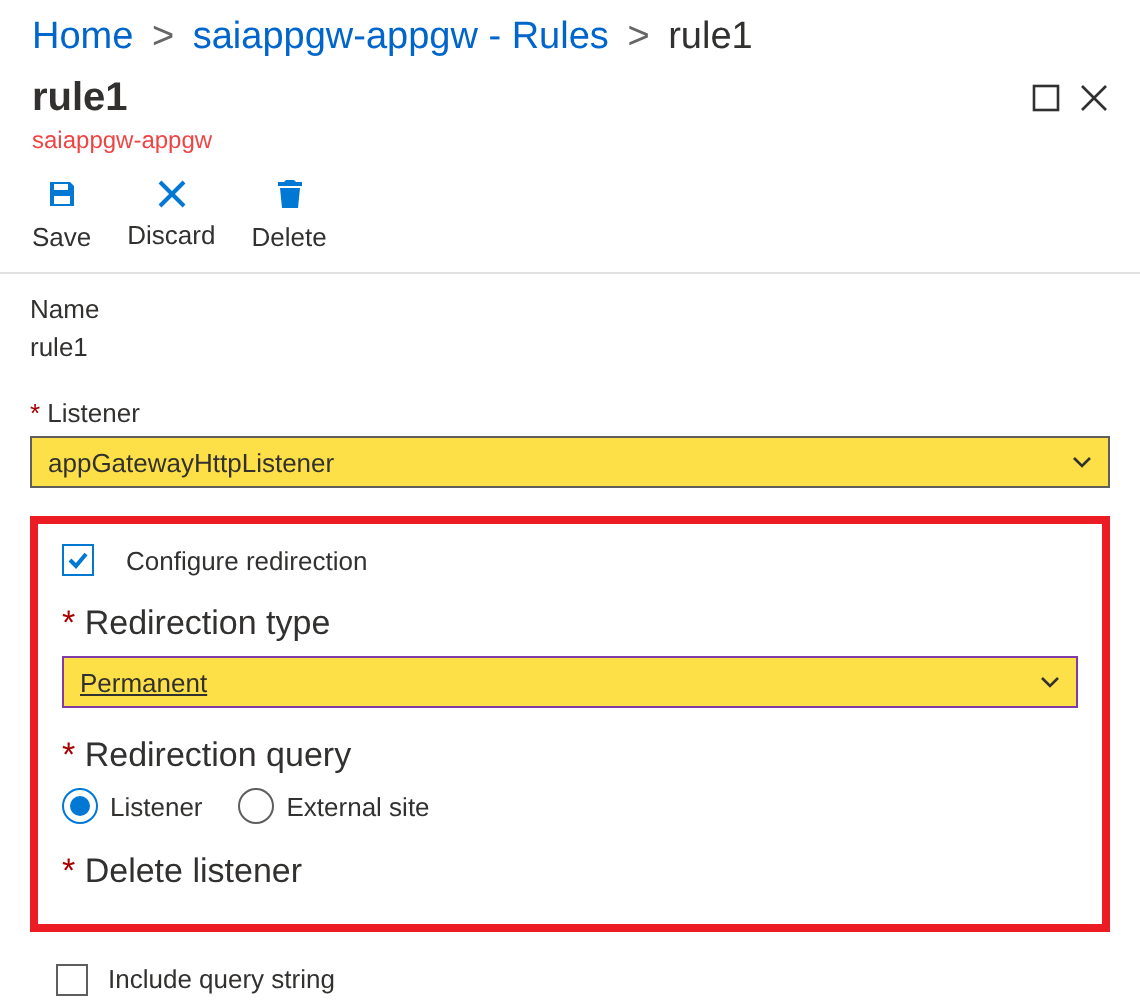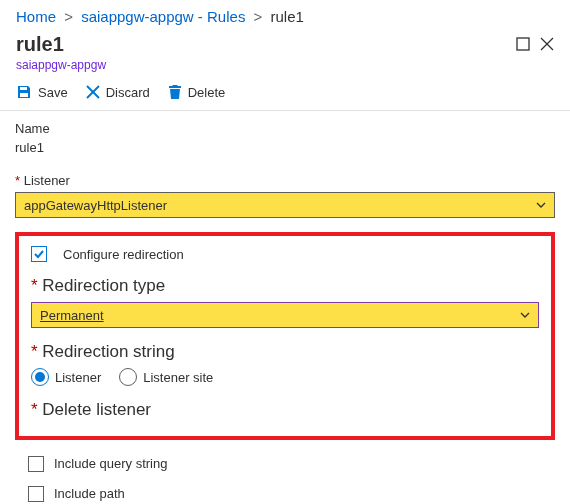--- a/index.html
+++ b/index.html
@@ -7,42 +7,42 @@
       font-family: "Segoe UI", Arial, sans-serif;
       font-size: 13px;
       color: #323130;
       background: #fff;
       width: 570px;
       height: 504px;
       overflow: hidden;
     }
     .breadcrumb {
       padding: 8px 16px 6px;
-      font-size: 15px;
+      font-size: 19px;
     }
     .breadcrumb a { color: #0066cc; text-decoration: none; cursor: pointer; }
     .breadcrumb .sep { color: #666; margin: 0 4px; }
     .breadcrumb .current { color: #323130; }
     .header {
       padding: 2px 16px 8px;
       display: flex;
       align-items: flex-start;
       justify-content: space-between;
     }
     .header-left h1 { font-size: 20px; font-weight: 600; margin-bottom: 2px; }
-    .header-left .sub { font-size: 12px; color: #6d28d9; }
+    .header-left .sub { font-size: 12px; color: #ef4444; }
     .header-right { display: flex; gap: 10px; align-items: center; margin-top:4px;}
     .win-btn { width:14px; height:14px; display:flex; align-items:center; justify-content:center; cursor:pointer;}
     .toolbar {
       display: flex;
       gap: 18px;
       padding: 4px 16px 10px;
       align-items: center;
     }
-    .tool-btn { display:flex; align-items:center; gap:6px; color:#323130; cursor:pointer; font-size:13px;}
+    .tool-btn { display:flex; align-items:center; gap:6px; color:#323130; cursor:pointer; font-size:13px;flex-direction:column;}
     .tool-btn .ic { color:#0078d4; display:flex; align-items:center;}
     .hr { border:0; border-top:1px solid #e1e1e1; margin:0 0 10px 0;}
     .form { padding: 0 15px; }
     .label { font-size:13px; color:#323130; margin-bottom:4px; display:block;}
     .value-plain { font-size:13px; margin-bottom:18px;}
     .req::before { content:"* "; color:#a80000; }
     .select {
       width:100%;
       border:1px solid #605e5c;
       height:26px;
@@ -168,31 +168,31 @@
     </div>
 
     <div class="section-lbl req">Redirection type</div>
     <div class="select purple">
       <span>Permanent</span>
       <svg class="chev" viewBox="0 0 10 10">
           <path d="M1 3l4 4 4-4" fill="none" stroke="#323130" stroke-width="1.3"></path>
         </svg>
     </div>
 
-    <div class="section-lbl req">Redirection string</div>
+    <div class="section-lbl req">Redirection query</div>
     <div class="radio-row">
       <div class="radio-opt">
         <div class="radio on">
             <div class="dot"></div>
           </div>
         <span>Listener</span>
       </div>
       <div class="radio-opt">
         <div class="radio"></div>
-        <span>Listener site</span>
+        <span>External site</span>
       </div>
     </div>
 
     <div class="section-lbl req">Delete listener</div>
 
   </div>
 </div>
 
 <div class="plain-check-row">
   <div class="checkbox"></div>

